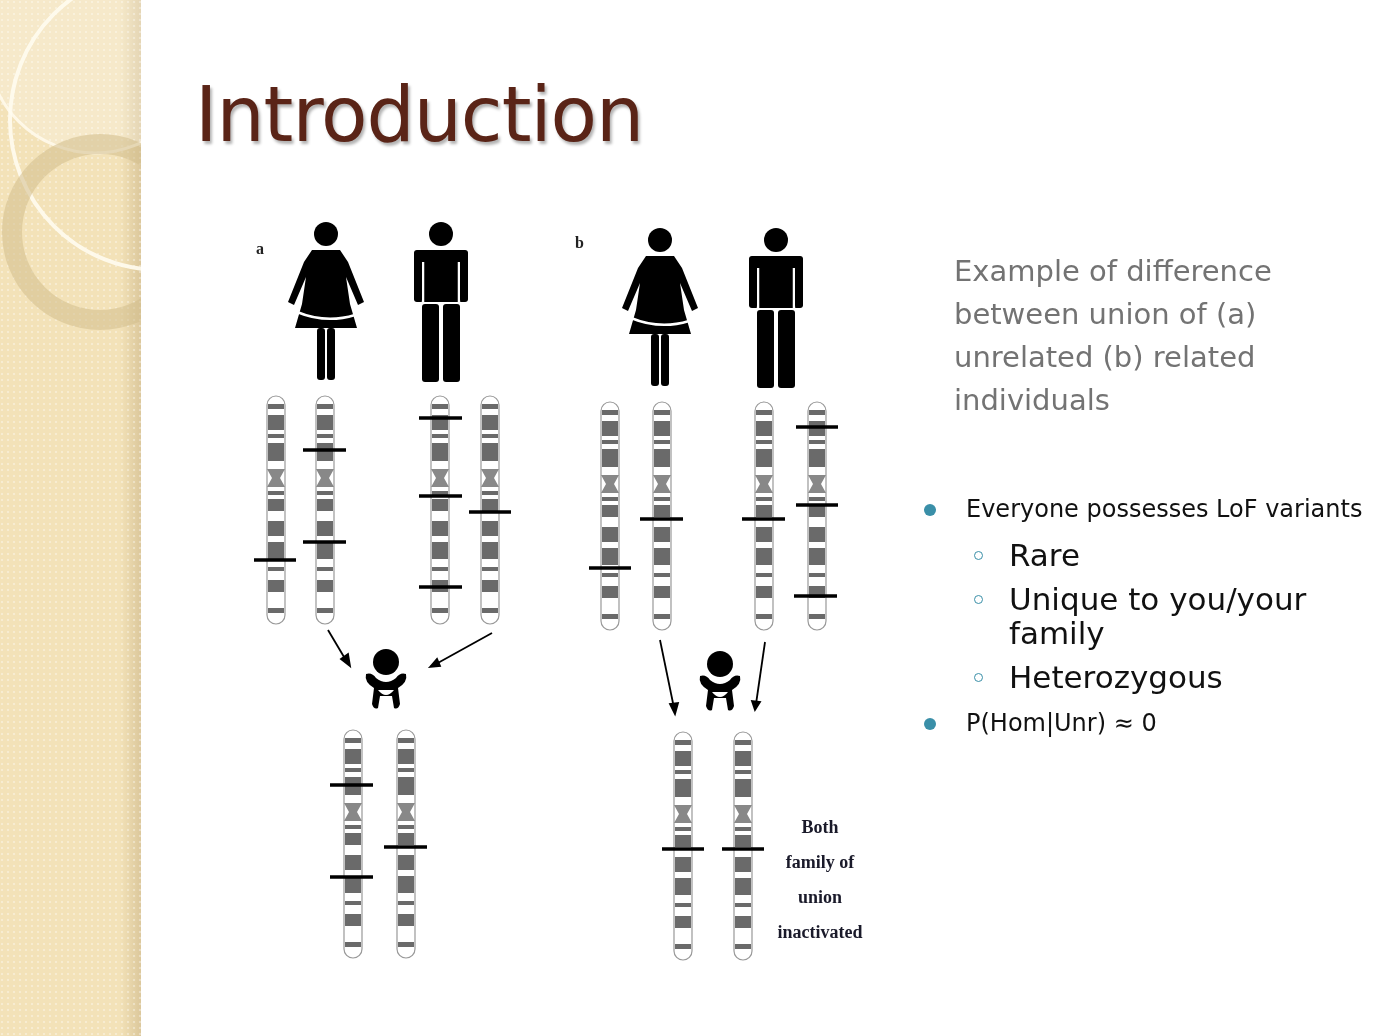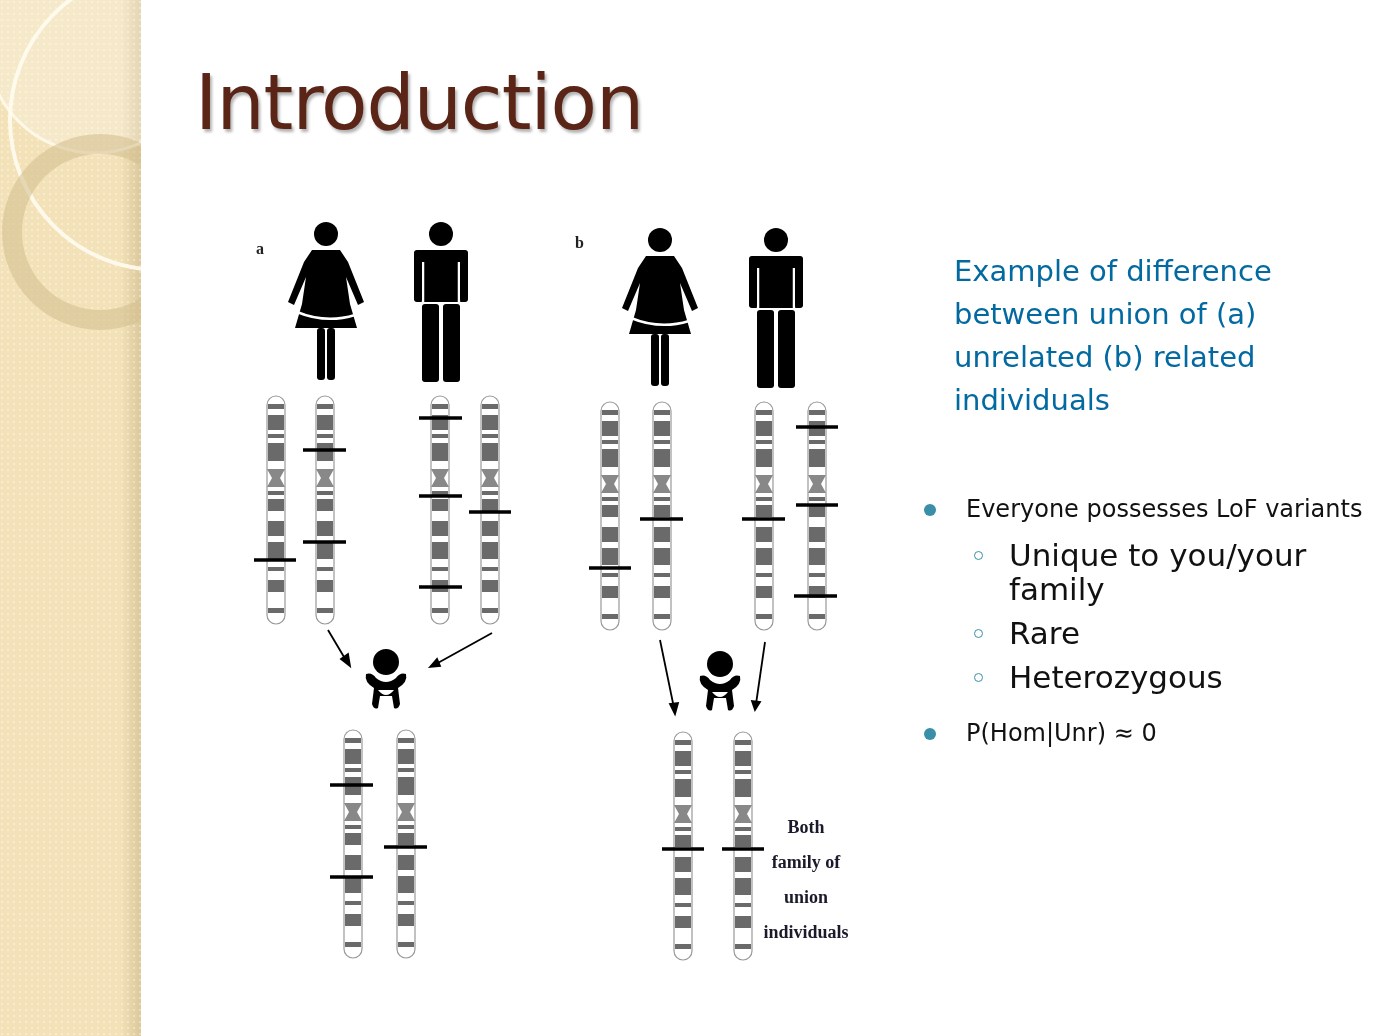--- a/index.html
+++ b/index.html
@@ -5,31 +5,31 @@
   html, body { margin:0; padding:0; }
   body { width:1386px; height:1036px; position:relative; overflow:hidden; background:#ffffff; font-family:"Liberation Sans", sans-serif; }
   .sidebar { position:absolute; left:0; top:0; width:141px; height:1036px;
     background-color:#f3e2b8;
     background-image:
       radial-gradient(circle at 2px 2px, rgba(255,255,255,0.35) 1.2px, transparent 1.6px),
       linear-gradient(to right, rgba(0,0,0,0) 85%, rgba(150,120,70,0.25) 100%);
     background-size:6px 6px, 100% 100%;
     overflow:hidden; }
   .sidebar svg { position:absolute; left:0; top:0; }
-  .title { position:absolute; left:195px; top:58px; margin:0; font-size:76px; font-weight:normal; color:#5a2417;
+  .title { position:absolute; left:195px; top:70px; margin:0; font-size:76px; font-weight:normal; color:#5a2417;
     font-family:"DejaVu Sans", sans-serif; letter-spacing:-1px; text-shadow:2px 3px 3px rgba(0,0,0,0.3); }
   .figure { position:absolute; left:240px; top:210px; width:650px; height:770px; }
   .panel-label { position:absolute; font-family:"Liberation Serif", serif; font-weight:bold; font-size:16px; color:#222; }
-  .caption { position:absolute; left:954px; top:250px; width:360px; font-family:"DejaVu Sans", sans-serif; font-size:29px; line-height:43px; color:#0369a1; margin:0; }
+  .caption { position:absolute; left:954px; top:250px; width:360px; font-family:"DejaVu Sans", sans-serif; font-size:29px; line-height:43px; color:#737373; margin:0; }
   .bullets { position:absolute; left:920px; top:490px; width:460px; font-family:"DejaVu Sans", sans-serif; color:#111; }
   .b1 { position:relative; padding-left:46px; font-size:24px; line-height:38px; margin-bottom:6px; }
   .b1 .dot { position:absolute; left:4px; top:14px; width:12px; height:12px; border-radius:50%; background:#3a8fa8; }
   .b2 { position:relative; padding-left:89px; font-size:31px; line-height:34px; margin:10px 0; }
   .b2 .ring { position:absolute; left:54px; top:13px; width:7px; height:7px; border-radius:50%; border:1.5px solid #3a8fa8; }
-  .fig-text { position:absolute; left:516px; top:600px; width:100px; text-align:center; font-family:"Liberation Serif", serif; font-weight:bold; font-size:18px; line-height:35px; color:#1a1a2a; }
+  .fig-text { position:absolute; left:530px; top:600px; width:100px; text-align:center; font-family:"Liberation Serif", serif; font-weight:bold; font-size:18px; line-height:35px; color:#1a1a2a; }
 </style>
 </head>
 <body>
 
 <div class="sidebar">
   <svg width="141" height="1036">
     <circle cx="95" cy="45" r="108" fill="rgba(255,255,255,0.25)" stroke="rgba(255,250,235,0.9)" stroke-width="3"></circle>
     <circle cx="160" cy="120" r="150" fill="none" stroke="rgba(255,252,240,0.9)" stroke-width="4"></circle>
     <circle cx="100" cy="232" r="88" fill="none" stroke="rgba(210,190,140,0.55)" stroke-width="20"></circle>
   </svg>
@@ -142,40 +142,40 @@
     <g stroke="#000" stroke-width="3.5">
       <line x1="422" y1="639" x2="464" y2="639"></line>
       <line x1="482" y1="639" x2="524" y2="639"></line>
     </g>
   </svg>
 
   <div class="fig-text">
     <div>Both</div>
     <div>family of</div>
     <div>union</div>
-    <div>individuals</div>
+    <div>inactivated</div>
   </div>
 </div>
 
 <p class="caption">Example of difference between union of (a) unrelated (b) related individuals</p>
 
 <div class="bullets">
   <div class="b1">
     <span class="dot"></span>
     <span>Everyone possesses LoF variants</span>
   </div>
   <div class="b2">
     <span class="ring"></span>
-    <span>Unique to you/your family</span>
+    <span>Rare</span>
   </div>
   <div class="b2">
     <span class="ring"></span>
-    <span>Rare</span>
+    <span>Unique to you/your family</span>
   </div>
   <div class="b2">
     <span class="ring"></span>
     <span>Heterozygous</span>
   </div>
-  <div class="b1" style="margin-top:20px;">
+  <div class="b1" style="margin-top:10px;">
     <span class="dot"></span>
     <span>P(Hom|Unr) ≈ 0</span>
   </div>
 </div>
 
 </body></html>

